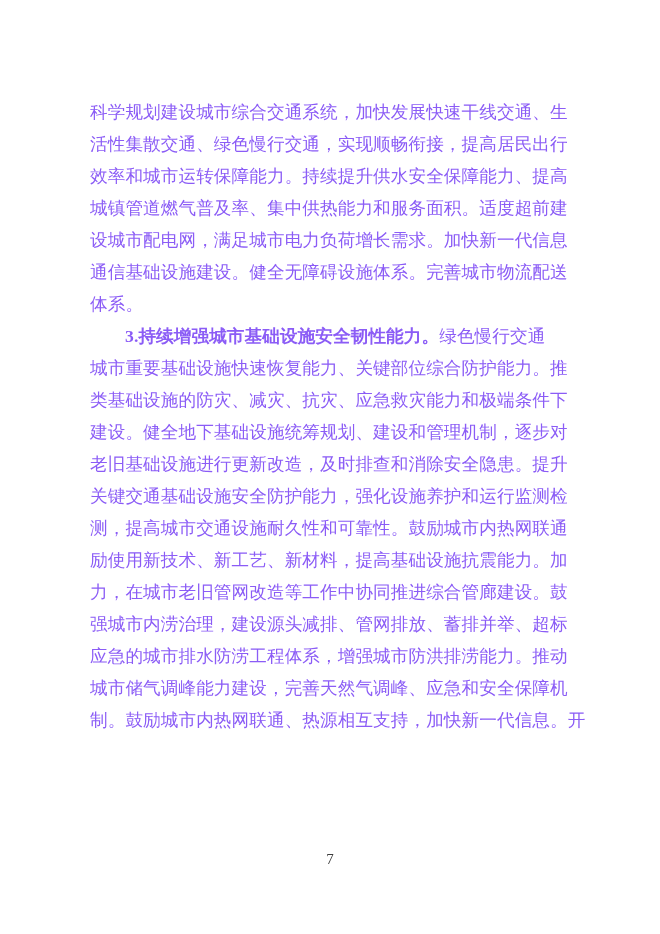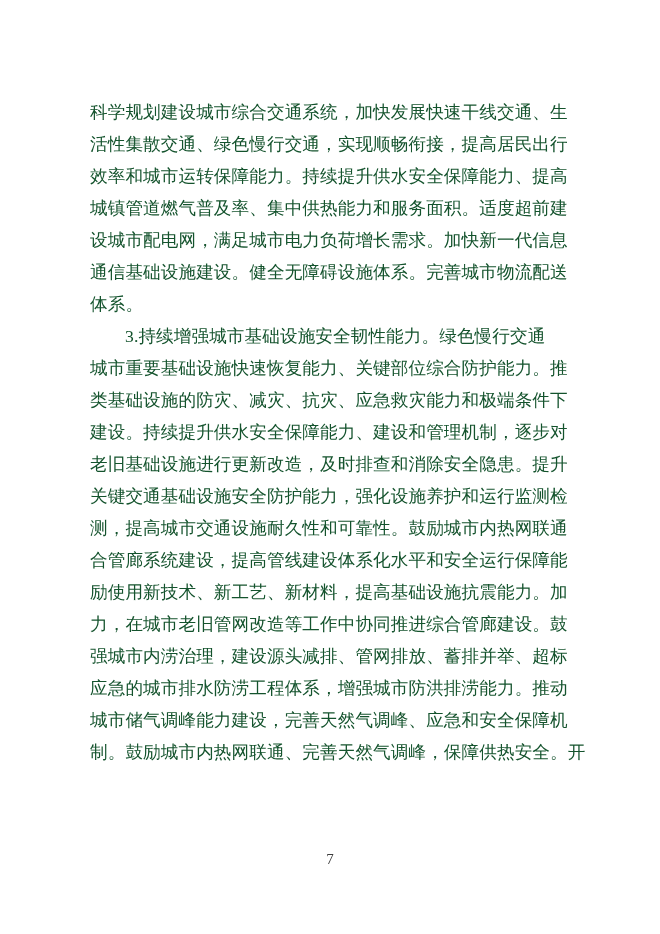--- a/index.html
+++ b/index.html
@@ -13,35 +13,35 @@
     height: 934px;
     background: #ffffff;
     overflow: hidden;
     font-family: "Liberation Serif", "DejaVu Serif", serif;
   }
   .text-block {
     position: absolute;
     left: 90px;
     top: 96px;
     width: 482px;
-    color: #14532d;
+    color: #8b5cf6;
     font-size: 17.6px;
     line-height: 32px;
     letter-spacing: 0.1px;
     text-align: justify;
   }
   .line {
     height: 32px;
     white-space: nowrap;
   }
   .line.indent-2 {
     text-indent: 35px;
   }
   .lead-bold {
-    font-weight: normal;
+    font-weight: bold;
   }
   .page-number {
     position: absolute;
     top: 849px;
     left: 0;
     width: 660px;
     text-align: center;
     color: #3c3c3c;
     font-size: 15px;
     line-height: 20px;
@@ -64,30 +64,29 @@
       <div class="line">通信基础设施建设。健全无障碍设施体系。完善城市物流配送</div>
       <div class="line">体系。</div>
     </div>
 
     <div class="para">
       <div class="line indent-2">
         <span class="lead-bold">3.持续增强城市基础设施安全韧性能力。</span><span>绿色慢行交通</span>
       </div>
       <div class="line">城市重要基础设施快速恢复能力、关键部位综合防护能力。推</div>
       <div class="line">类基础设施的防灾、减灾、抗灾、应急救灾能力和极端条件下</div>
-      <div class="line">建设。持续提升供水安全保障能力、建设和管理机制，逐步对</div>
+      <div class="line">建设。健全地下基础设施统筹规划、建设和管理机制，逐步对</div>
       <div class="line">老旧基础设施进行更新改造，及时排查和消除安全隐患。提升</div>
       <div class="line">关键交通基础设施安全防护能力，强化设施养护和运行监测检</div>
       <div class="line">测，提高城市交通设施耐久性和可靠性。鼓励城市内热网联通</div>
-      <div class="line">合管廊系统建设，提高管线建设体系化水平和安全运行保障能</div>
       <div class="line">励使用新技术、新工艺、新材料，提高基础设施抗震能力。加</div>
       <div class="line">力，在城市老旧管网改造等工作中协同推进综合管廊建设。鼓</div>
       <div class="line">强城市内涝治理，建设源头减排、管网排放、蓄排并举、超标</div>
       <div class="line">应急的城市排水防涝工程体系，增强城市防洪排涝能力。推动</div>
       <div class="line">城市储气调峰能力建设，完善天然气调峰、应急和安全保障机</div>
-      <div class="line">制。鼓励城市内热网联通、完善天然气调峰，保障供热安全。开</div>
+      <div class="line">制。鼓励城市内热网联通、热源相互支持，加快新一代信息。开</div>
     </div>
 
   </div>
 
   <div class="page-number">7</div>
 
 </div>
 
 </body></html>

